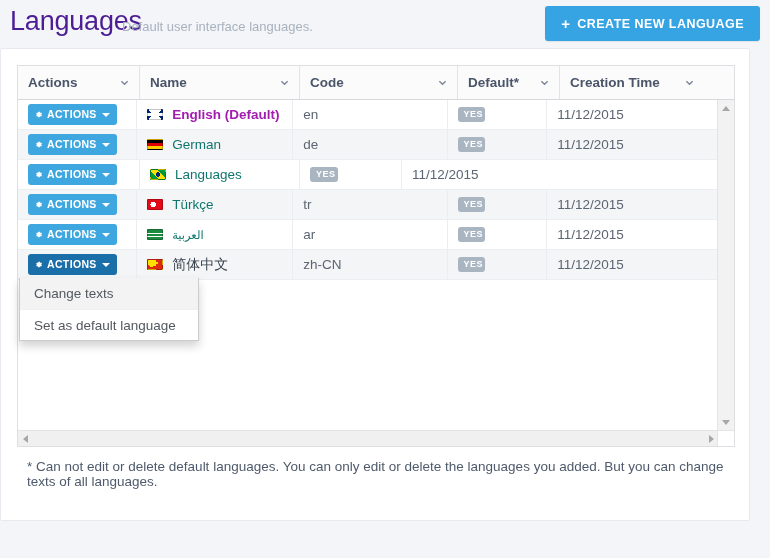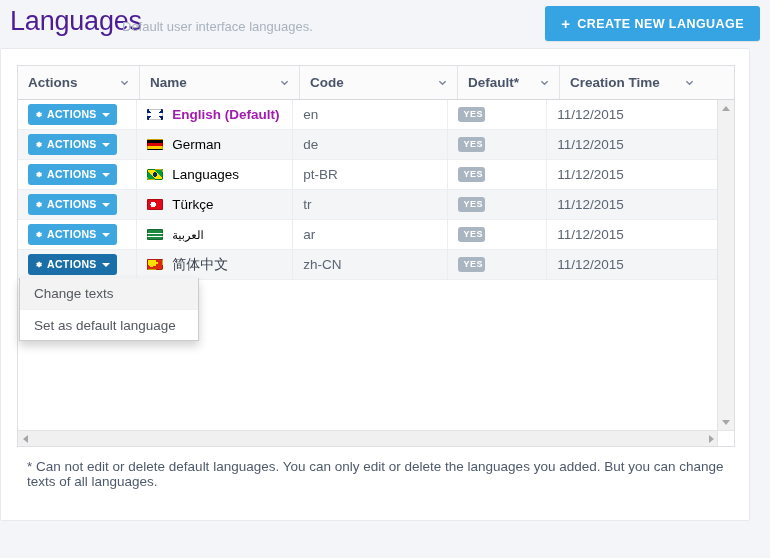--- a/index.html
+++ b/index.html
@@ -121,21 +121,21 @@
     border-top: 4px solid #fff;
   }
 
   .flag {
     width: 16px; height: 11px; margin-right: 9px;
     flex: 0 0 16px;
     border: 1px solid rgba(0,0,0,0.22);
     position: relative; overflow: hidden;
     border-radius: 1px;
   }
-  .lang-name { font-size: 13.5px; color: #000000; }
+  .lang-name { font-size: 13.5px; color: #0f766e; }
   .lang-name.bold { font-weight: bold; color: #a21caf; }
   .lang-name.ar { font-size: 11.5px; }
   .lang-name.zh { font-size: 14px; color: #3b4450; }
 
   .badge-yes {
     display: inline-block;
     background: #aab5c2; color: #fff;
     font-size: 9px; font-weight: bold; letter-spacing: 0.5px;
     padding: 3px 2px 3px 6px; border-radius: 3px;
     line-height: 1;
@@ -310,21 +310,20 @@
                 <path d="M14.2 9.3l-1.2-.7c.1-.4.1-.8 0-1.2l1.2-.7-1.4-2.4-1.2.7c-.3-.3-.7-.5-1.1-.6V3h-2.8v1.4c-.4.1-.8.3-1.1.6l-1.2-.7L3.8 6.7l1.2.7c-.1.4-.1.8 0 1.2l-1.2.7 1.4 2.4 1.2-.7c.3.3.7.5 1.1.6V13h2.8v-1.4c.4-.1.8-.3 1.1-.6l1.2.7 1.6-2.4z"></path>
               </svg>
               <span>ACTIONS</span>
               <span class="caret"></span>
             </button>
           </div>
           <div class="cell c-name">
             <span class="flag" style="background:#009b3a;background-image:radial-gradient(circle at 50% 50%,#002776 0 26%,transparent 26%),linear-gradient(45deg,transparent 33%,#fedf00 33% 67%,transparent 67%);"></span>
             <span class="lang-name ">Languages</span>
           </div>
-          <div class="cell c-code">pt-BR</div>
           <div class="cell c-default">
             <span class="badge-yes">YES</span>
           </div>
           <div class="cell c-time">11/12/2015</div>
         </div>
         <div class="row even">
           <div class="cell c-actions">
             <button class="btn-actions">
               <svg class="gear" width="9" height="9" viewBox="0 0 16 16" fill="#fff">
                 <path d="M8 5.2a2.8 2.8 0 100 5.6 2.8 2.8 0 000-5.6zm0 4.2a1.4 1.4 0 110-2.8 1.4 1.4 0 010 2.8z"></path>

